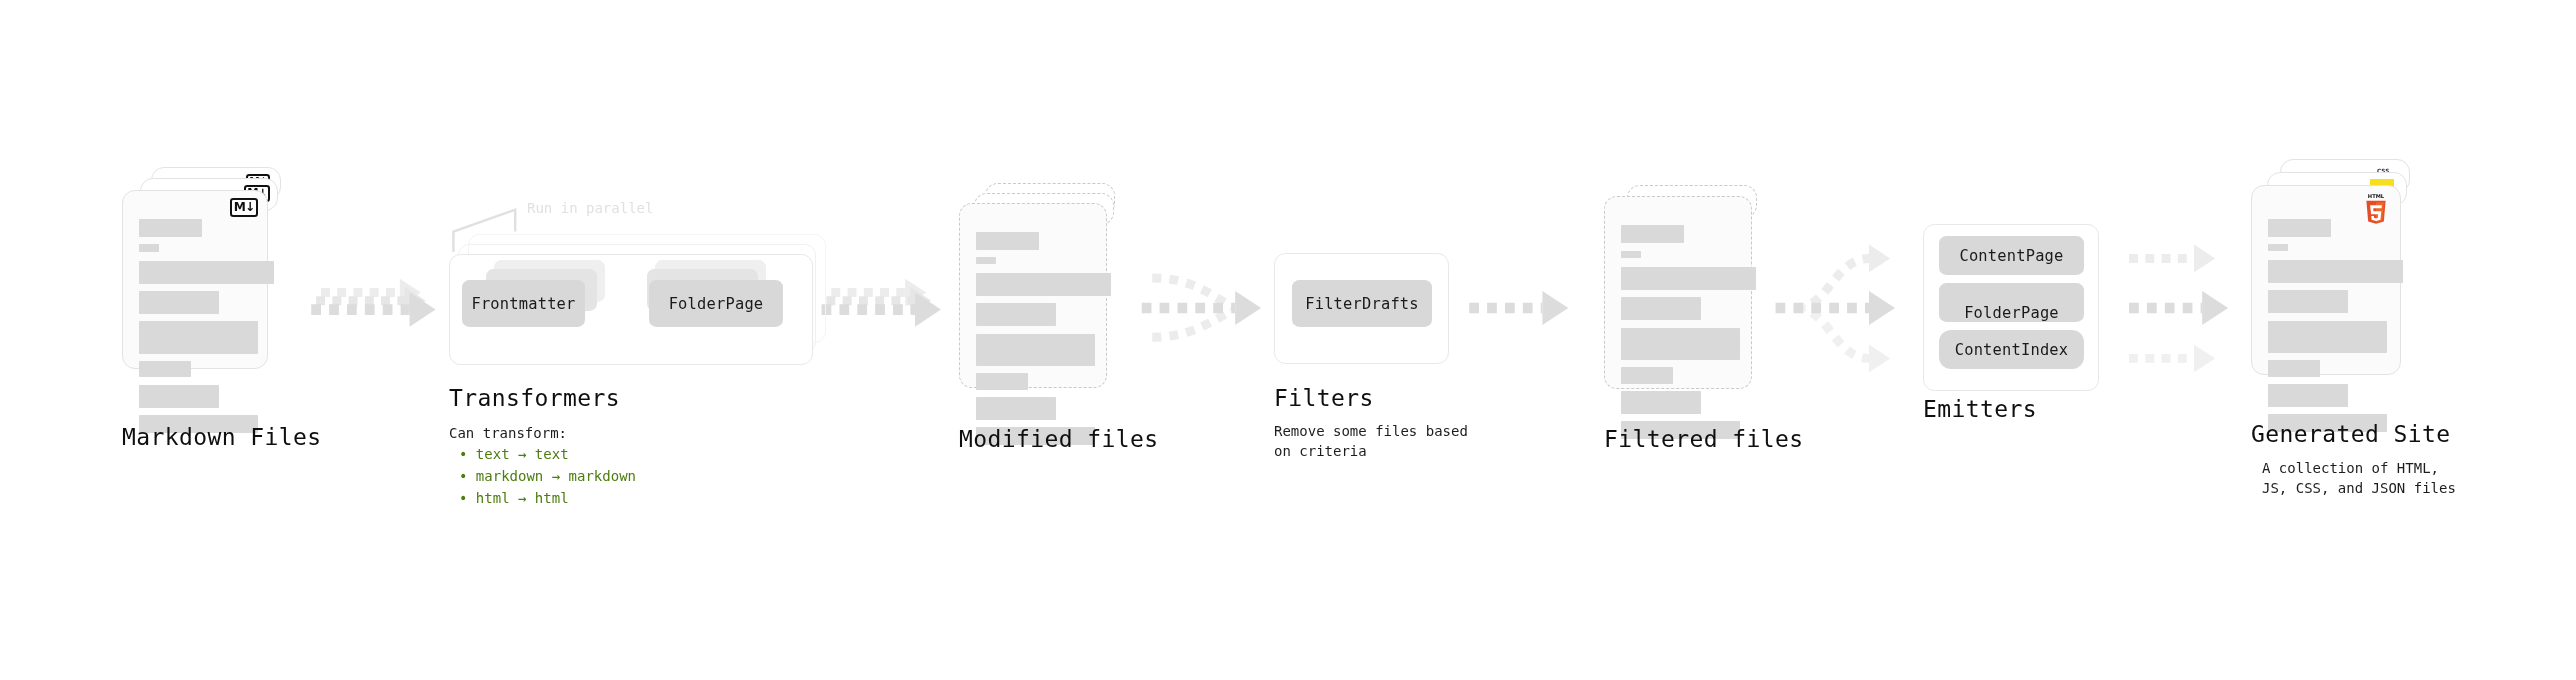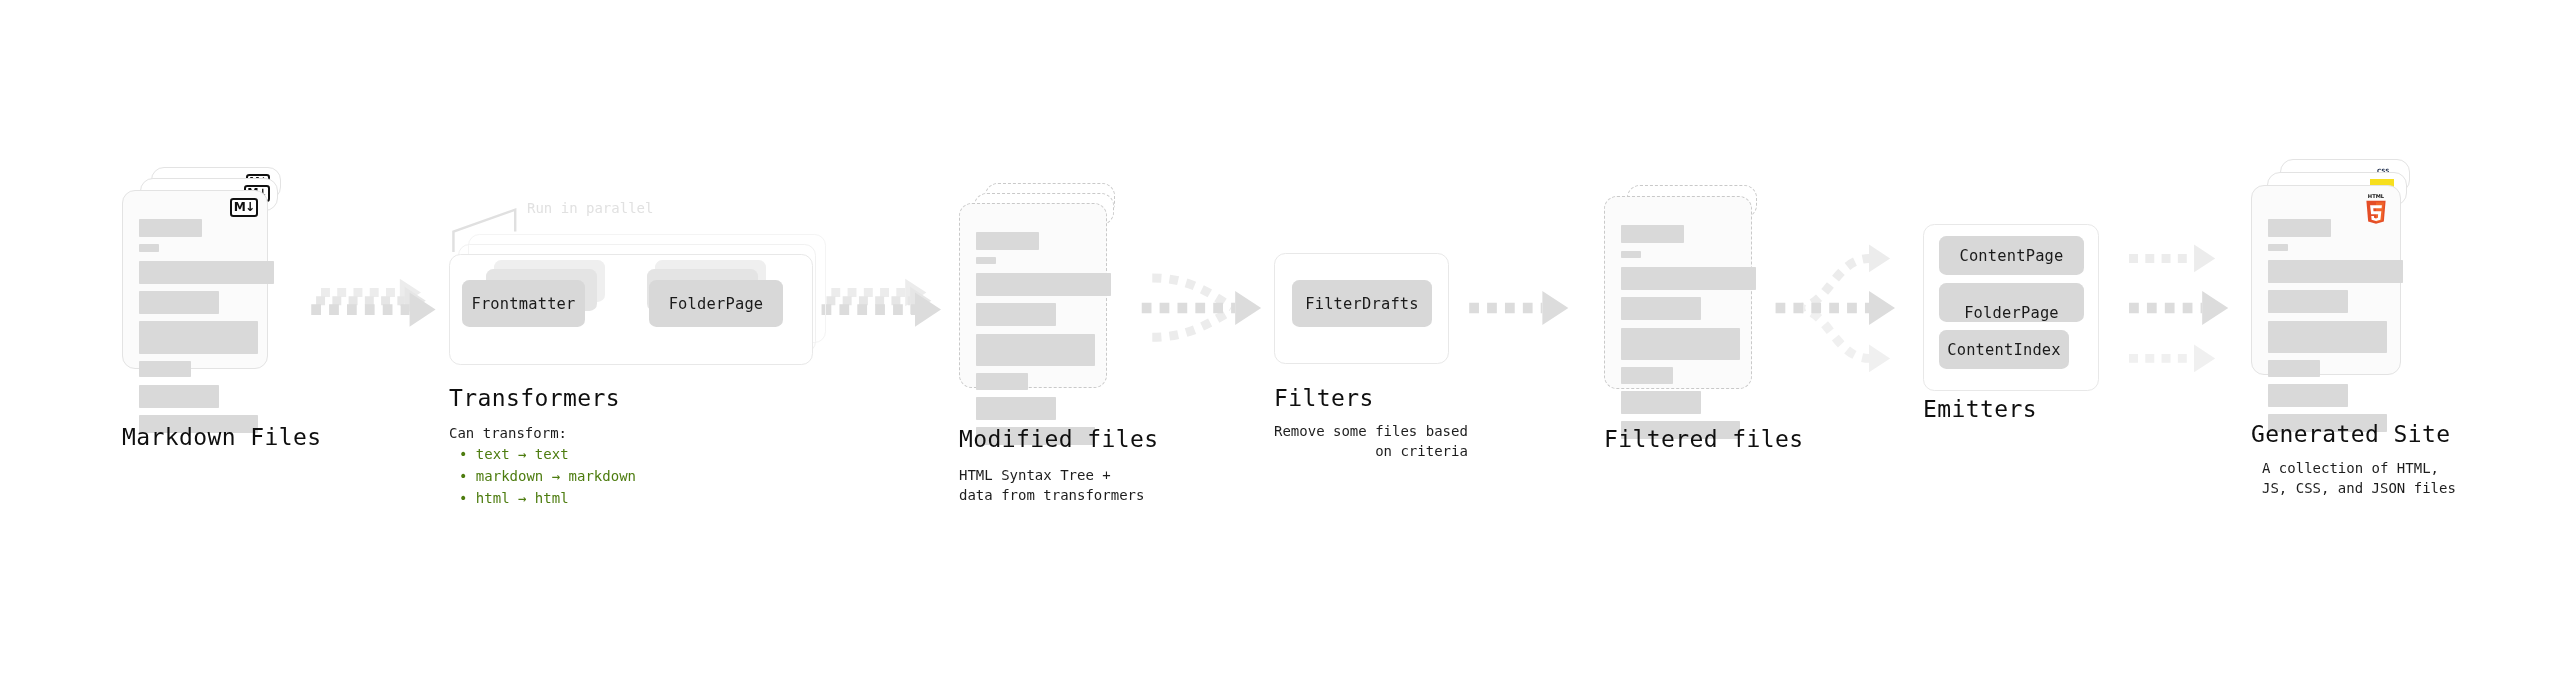--- a/index.html
+++ b/index.html
@@ -286,29 +286,27 @@
         <div class="bar" style="width:135px;height:23px;"></div>
         <div class="bar" style="width:80px;height:23px;"></div>
         <div class="bar" style="width:119px;height:32.5px;"></div>
         <div class="bar" style="width:52px;height:16.3px;"></div>
         <div class="bar" style="width:80px;height:23px;"></div>
         <div class="bar" style="width:119px;height:18px;"></div>
       </div>
     </div>
   </div>
   <div class="title" style="left:959px; top:426px;">Modified files</div>
-  <div class="subtitle" style="left:959px; top:465px;">HTML Syntax Tree +
-data from transformers</div>
 
   <div class="stagebox" style="left:1274px; top:253px; width:175px; height:111px;"></div>
   <div class="chip" style="left:1292px; top:280px; width:140px; height:47px;">
     <span>FilterDrafts</span>
   </div>
   <div class="title" style="left:1274px; top:385px;">Filters</div>
-  <div class="subtitle" style="left:1274px; top:421px;text-align:right;">Remove some files based
+  <div class="subtitle" style="left:1274px; top:421px;">Remove some files based
 on criteria</div>
 
   <div class="stack" style="left:1604px; top:185px;">
     <div class="card dashed" style="left:23px; top:0px; width:130px; height:32.5px; background:#ffffff;"></div>
     <div class="card dashed" style="left:0px; top:11.4px; width:148px; height:193px;">
       <div class="card-body">
         <div class="bar" style="width:63px;height:18px;"></div>
         <div class="bar" style="width:19.5px;height:7.3px;margin-bottom:9px;"></div>
         <div class="bar" style="width:135px;height:23px;"></div>
         <div class="bar" style="width:80px;height:23px;"></div>
@@ -321,21 +319,21 @@
   </div>
   <div class="title" style="left:1604px; top:426px;">Filtered files</div>
 
   <div class="stagebox" style="left:1923px; top:224px; width:176px; height:167px;"></div>
   <div class="chip" style="left:1939px; top:236px; width:145px; height:39px;">
     <span>ContentPage</span>
   </div>
   <div class="chip" style="left:1939px; top:283px; width:145px; height:39px;align-items:flex-end;">
     <span>FolderPage</span>
   </div>
-  <div class="chip" style="left:1939px; top:330px; width:130px; height:39px;">
+  <div class="chip" style="left:1939px; top:330px; width:145px; height:39px;border-radius:12px;">
     <span>ContentIndex</span>
   </div>
   <div class="title" style="left:1923px; top:396px;">Emitters</div>
 
   <div class="stack" style="left:2251px; top:159px;">
     <div class="card plain-white" style="left:29px; top:0px; width:130px; height:34px;"></div>
     <div class="css-badge" style="left:120px; top:7.3px;">
       <div class="t">CSS</div>
       <div class="u"></div>
     </div>

